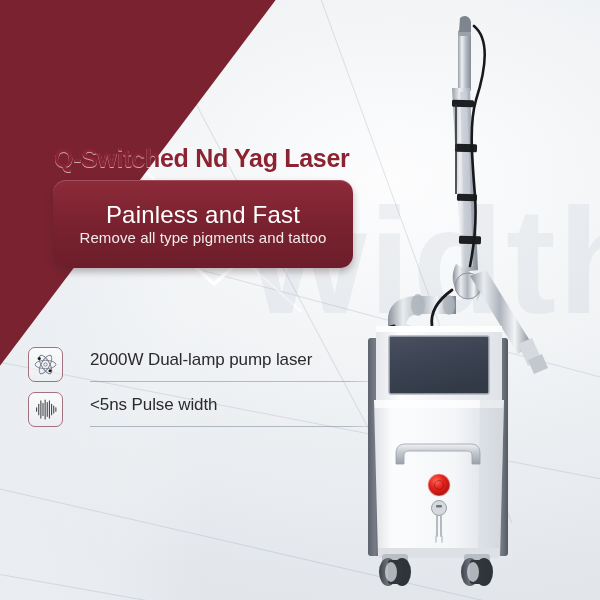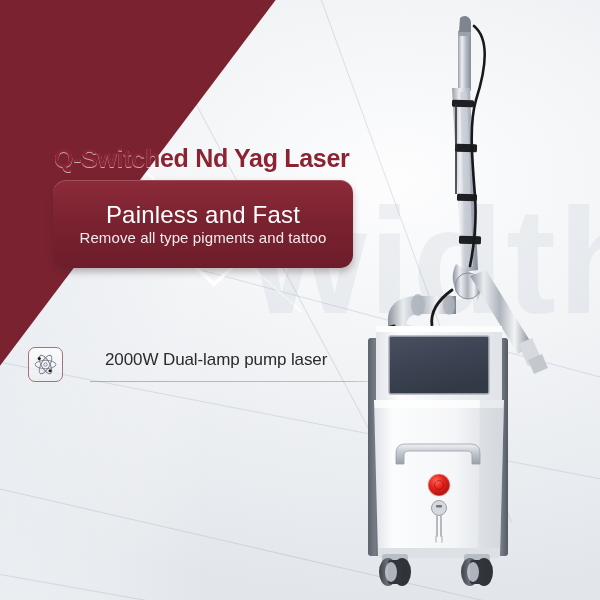--- a/index.html
+++ b/index.html
@@ -80,21 +80,21 @@
   .features{position:absolute;left:28px;top:345px;width:356px;}
   .feature{position:relative;height:45px;}
   .ficon{
     position:absolute;left:0;top:2px;width:33px;height:33px;
     border:1px solid #a4717f;border-radius:7px;
     background:linear-gradient(180deg,rgba(255,255,255,.72),rgba(236,238,242,.5));
     display:flex;align-items:center;justify-content:center;
   }
   .flabel{
     position:absolute;left:62px;top:5px;
-    font-size:17px;color:#2b2b2d;white-space:nowrap;letter-spacing:-.1px;margin-left:15px;
+    font-size:17px;color:#2b2b2d;white-space:nowrap;letter-spacing:-.1px;
   }
   .fline{
     position:absolute;left:62px;top:36px;width:294px;height:1px;
     background:linear-gradient(90deg,rgba(120,134,155,.55),rgba(120,134,155,.5) 88%,rgba(120,134,155,.05));
   }
 
   
   .machine{position:absolute;left:352px;top:8px;width:248px;height:592px;}
 </style>
 </head>
@@ -142,20 +142,40 @@
           <circle cx="15" cy="15" r="2" fill="none" stroke="#7b7f8c" stroke-width="1.1"></circle>
           <circle cx="7.5" cy="7.8" r="1.9" fill="#1b1b1b"></circle>
           <circle cx="20.5" cy="22.5" r="1.9" fill="#1b1b1b"></circle>
         </svg>
       </div>
       <div class="flabel">2000W Dual-lamp pump laser</div>
       <div class="fline"></div>
     </div>
 
 
+    <div class="feature">
+      <div class="ficon">
+        <svg width="24" height="23" viewBox="0 0 28 26">
+          <g stroke="#4a4a52" stroke-width="1.3" stroke-linecap="round">
+            <line x1="3" y1="11" x2="3" y2="15"></line>
+            <line x1="5.5" y1="7" x2="5.5" y2="19"></line>
+            <line x1="8" y1="3" x2="8" y2="23"></line>
+            <line x1="10.5" y1="6" x2="10.5" y2="20"></line>
+            <line x1="13" y1="2" x2="13" y2="24"></line>
+            <line x1="15.5" y1="5" x2="15.5" y2="21"></line>
+            <line x1="18" y1="3" x2="18" y2="23"></line>
+            <line x1="20.5" y1="7" x2="20.5" y2="19"></line>
+            <line x1="23" y1="9" x2="23" y2="17"></line>
+            <line x1="25.5" y1="11" x2="25.5" y2="15"></line>
+          </g>
+        </svg>
+      </div>
+      <div class="flabel">&lt;5ns Pulse width</div>
+      <div class="fline"></div>
+    </div>
   </div>
 
   <svg class="machine" viewBox="0 0 248 592">
     <defs>
       <linearGradient id="chrome" x1="0" y1="0" x2="1" y2="0">
         <stop offset="0%" stop-color="#8d939d"></stop>
         <stop offset="22%" stop-color="#e9ecef"></stop>
         <stop offset="48%" stop-color="#aeb4bd"></stop>
         <stop offset="72%" stop-color="#f2f4f6"></stop>
         <stop offset="100%" stop-color="#7e848e"></stop>

